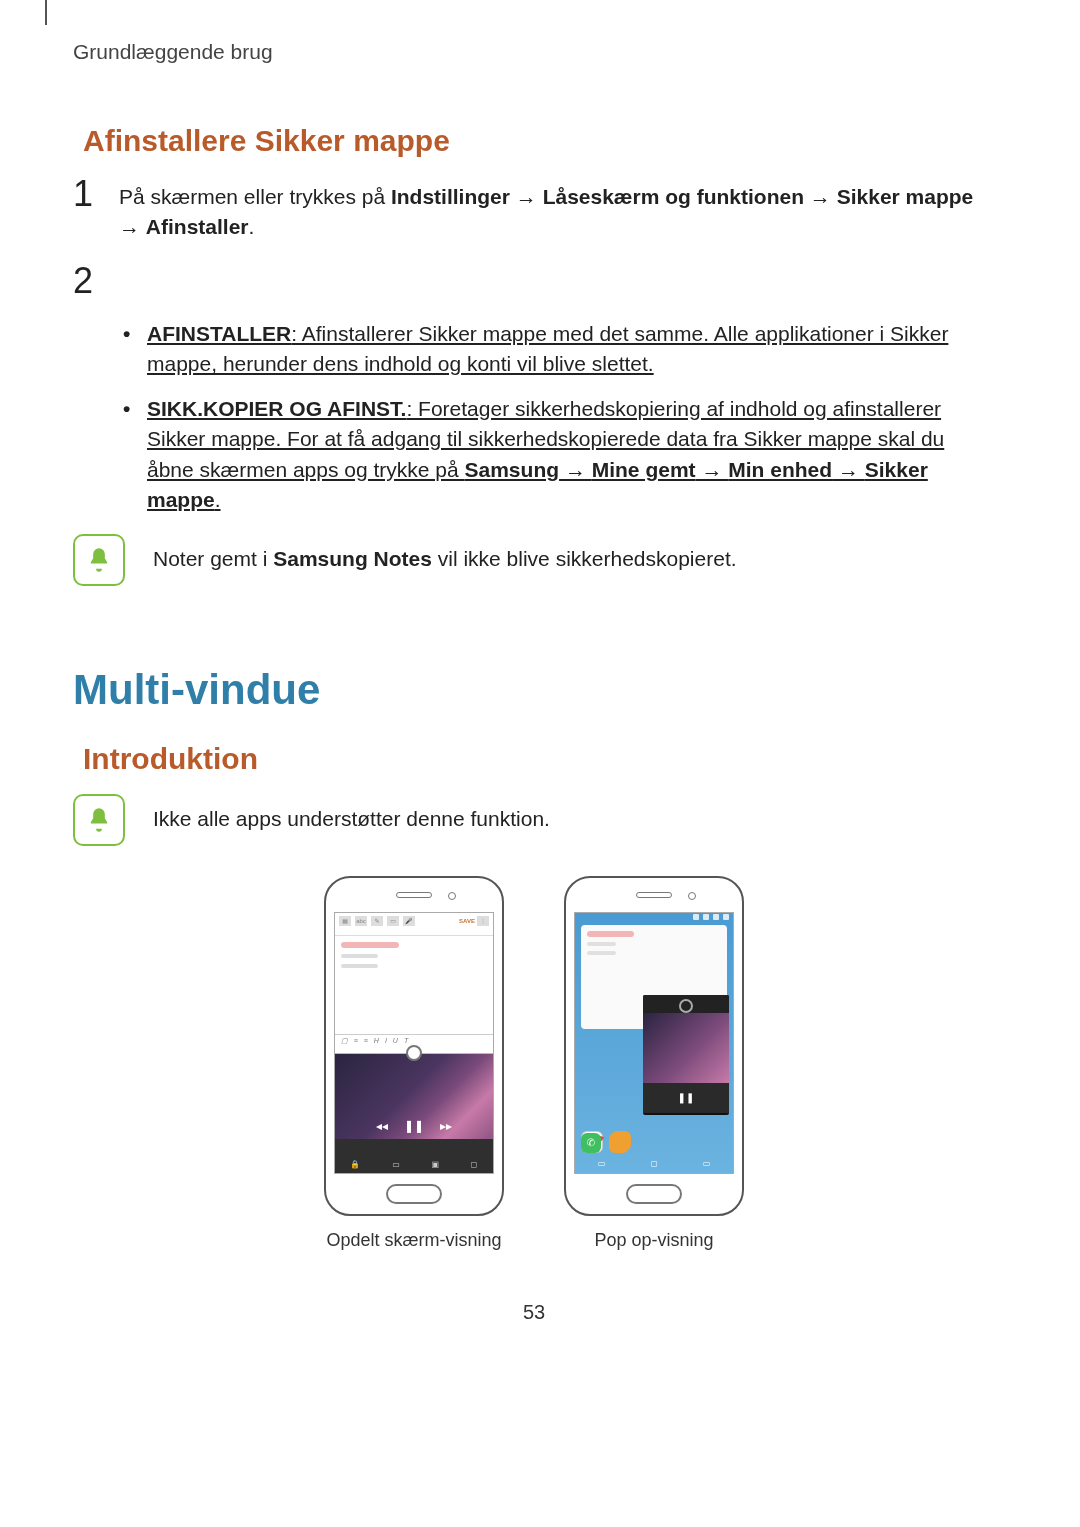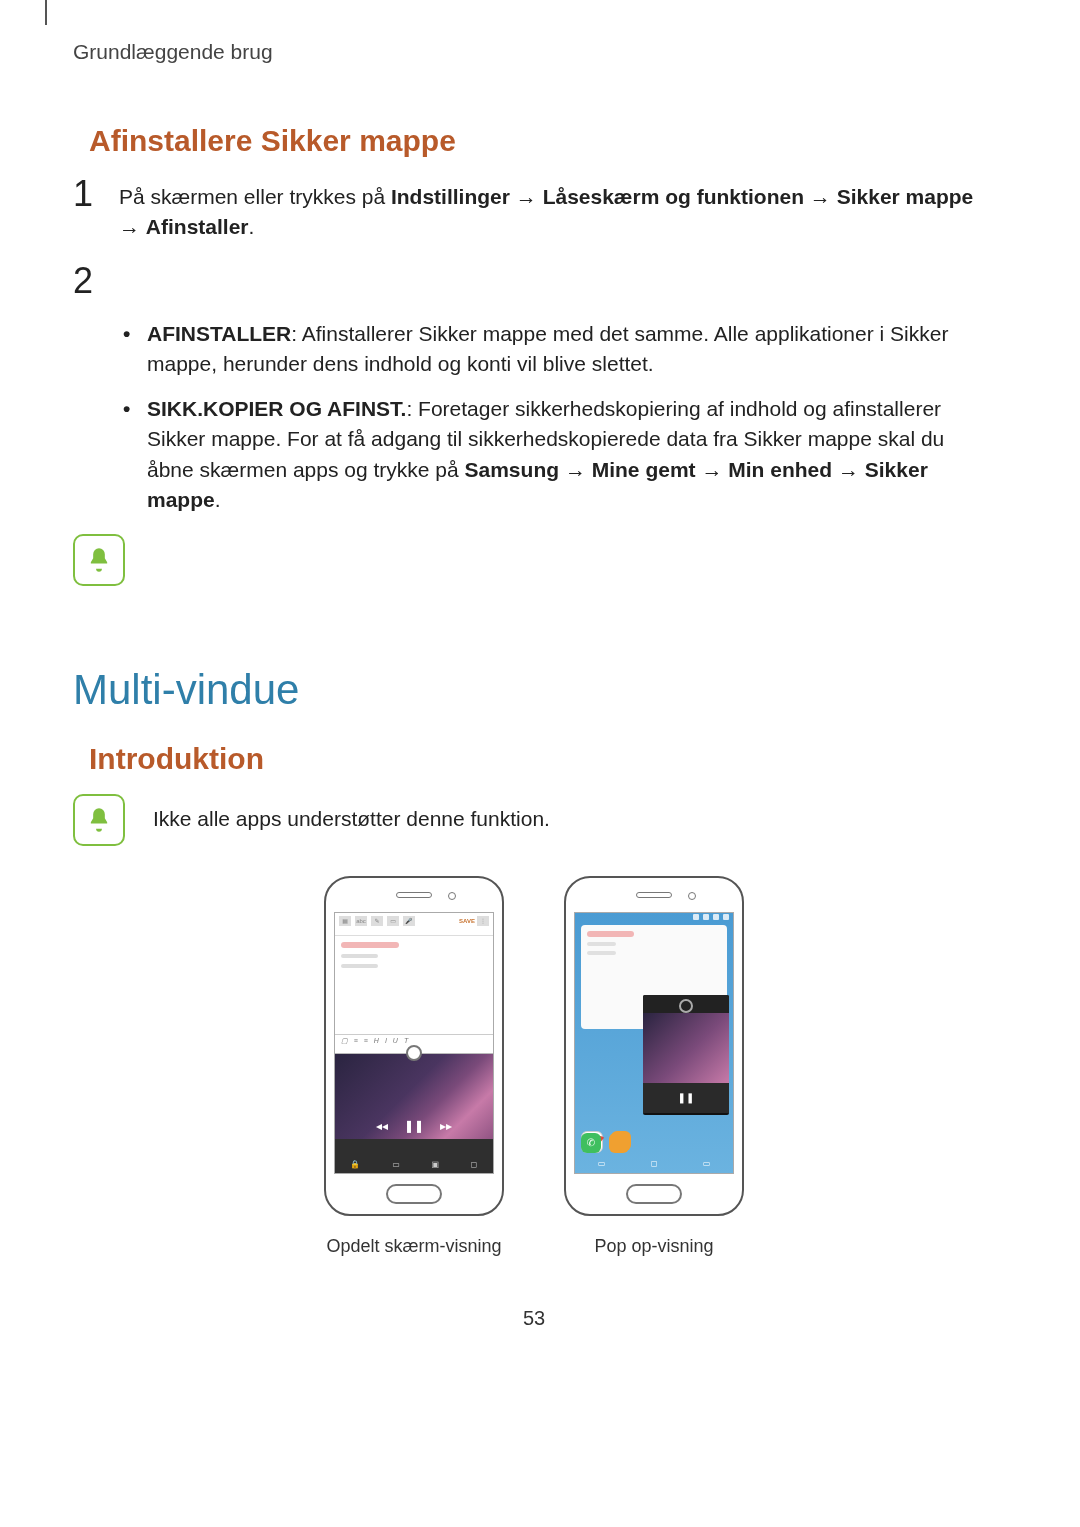--- a/index.html
+++ b/index.html
@@ -25,26 +25,26 @@
   }
   .header-line {
     font-size: 21px;
     color: #444;
     margin-bottom: 60px;
   }
   h2.subheading {
     color: #b85a2a;
     font-size: 30px;
     font-weight: bold;
-    margin: 0 0 14px 16px;
+    margin: 0 0 14px 10px;
   }
   h1.mainheading {
     color: #2f7fa9;
     font-size: 42px;
-    font-weight: normal;
+    font-weight: bold;
     margin: 80px 0 28px 0;
   }
   p.body {
     font-size: 21px;
     line-height: 1.45;
     margin: 0 0 20px 0;
   }
   .step {
     display: flex;
     align-items: flex-start;
@@ -61,20 +61,21 @@
   }
   .step .step-body {
     font-size: 21px;
     line-height: 1.45;
     padding-top: 6px;
   }
   ul.bullets {
     list-style: none;
     padding: 0 0 0 50px;
     margin: 6px 0 0 0;
+    text-decoration: underline;
   }
   ul.bullets li {
     font-size: 21px;
     line-height: 1.45;
     margin-bottom: 14px;
     position: relative;
     padding-left: 24px;
   }
   ul.bullets li::before {
     content: "•";
@@ -224,21 +225,21 @@
   }
   .s2-popup .bar{height:18px;background:#222;position:relative;}
   .s2-popup .bar::after{content:"";position:absolute;top:4px;left:50%;transform:translateX(-50%);width:10px;height:10px;border:2px solid #aaa;border-radius:50%;}
   .s2-popup .img{height:70px;background:linear-gradient(135deg,#2a2440,#7a4a7a 55%,#c77aa8);}
   .s2-popup .ctl{height:30px;background:#2a2a2a;display:flex;justify-content:center;align-items:center;color:#fff;font-size:10px;}
   .s2-dock{position:absolute;left:6px;bottom:20px;display:flex;gap:8px;}
   .s2-dock span{width:20px;height:20px;border-radius:6px;}
   .s2-nav{position:absolute;bottom:2px;left:0;right:0;height:14px;display:flex;justify-content:space-around;align-items:center;color:#fff;font-size:8px;}
 
   .caption{
-    font-size:18px;color:#333;margin-top:20px;
+    font-size:18px;color:#333;margin-top:14px;
   }
   .page-num{
     text-align:center;font-size:20px;color:#333;margin-top:50px;
   }
   b{font-weight:bold;}
 </style>
 </head>
 <body>
 
 <div class="page">
@@ -266,20 +267,23 @@
     <li>
       <b>SIKK.KOPIER OG AFINST.</b><span>: Foretager sikkerhedskopiering af indhold og afinstallerer Sikker mappe. For at få adgang til sikkerhedskopierede data fra Sikker mappe skal du åbne skærmen apps og trykke på </span><b>Samsung</b><span> → </span><b>Mine gemt</b><span> → </span><b>Min enhed</b><span> → </span><b>Sikker mappe</b><span>.</span>
     </li>
   </ul>
 
   <div class="note-row">
     <div class="note-icon">
       <svg width="28" height="28" viewBox="0 0 24 24">
           <path fill="#7fbf3f" d="M12 2a5 5 0 0 0-5 5v3.5L5 14v1h14v-1l-2-3.5V7a5 5 0 0 0-5-5zm0 20a2.5 2.5 0 0 0 2.5-2.5h-5A2.5 2.5 0 0 0 12 22z"></path>
         </svg>
+    </div>
+    <div class="note-text">
+      <span>Noter gemt i </span><b>Samsung Notes</b><span> vil ikke blive sikkerhedskopieret.</span>
     </div>
   </div>
 
   <h1 class="mainheading">Multi-vindue</h1>
   <h2 class="subheading">Introduktion</h2>
 
   <div class="note-row">
     <div class="note-icon">
       <svg width="28" height="28" viewBox="0 0 24 24">
           <path fill="#7fbf3f" d="M12 2a5 5 0 0 0-5 5v3.5L5 14v1h14v-1l-2-3.5V7a5 5 0 0 0-5-5zm0 20a2.5 2.5 0 0 0 2.5-2.5h-5A2.5 2.5 0 0 0 12 22z"></path>

